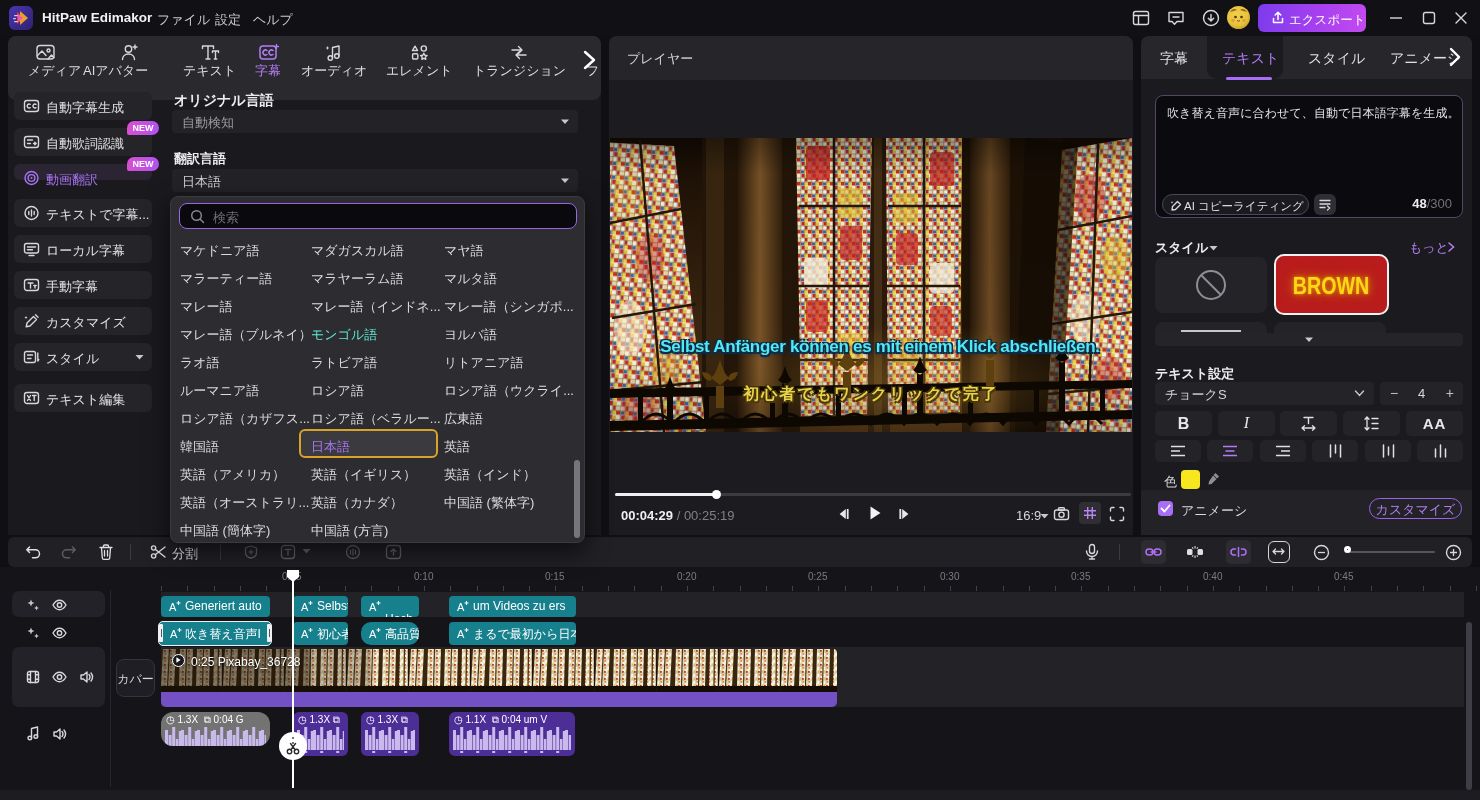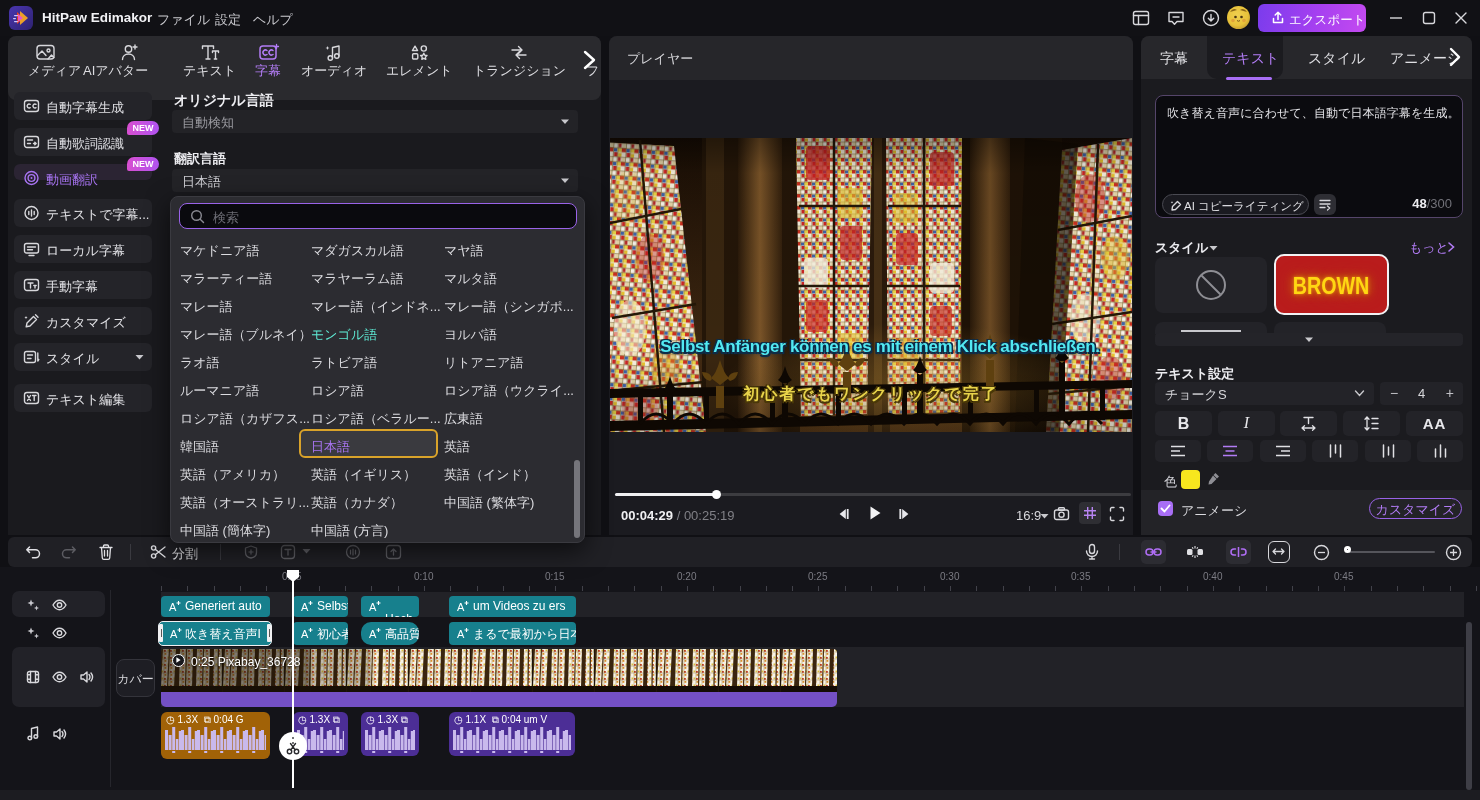--- a/index.html
+++ b/index.html
@@ -811,21 +811,21 @@
         <defs>
       <pattern id="wav" width="16" height="24" patternUnits="userSpaceOnUse">
         <rect x="0" y="4" width="3" height="20" fill="#c9b9ec"></rect>
         <rect x="3.6" y="9" width="3" height="15" fill="#c9b9ec"></rect>
         <rect x="7.2" y="1" width="3" height="23" fill="#c9b9ec"></rect>
         <rect x="10.8" y="13" width="2.6" height="11" fill="#c9b9ec"></rect>
         <rect x="13.8" y="5" width="2.2" height="19" fill="#c9b9ec"></rect>
       </pattern>
     </defs>
       </svg>
-    <div class="abs" style="left:161px;top:0;width:109px;height:47px;background:#a16207;border-radius:6px;overflow:hidden;">
+    <div class="abs" style="left:161px;top:0;width:109px;height:34px;background:#737373;border-radius:12px;overflow:hidden;">
       <svg class="abs" style="left:4px;top:14px;" width="101" height="27" viewBox="0 0 101 27">
           <rect width="101" height="27" fill="url(#wav)"></rect>
         </svg>
       <div class="abs" style="left:5px;top:2px;white-space:nowrap;">◷ 1.3X &nbsp;⧉ 0:04 G</div>
     </div>
     <div class="abs" style="left:293px;top:0;width:55px;height:44px;background:#4c2e96;border-radius:6px;overflow:hidden;">
       <svg class="abs" style="left:4px;top:14px;" width="47" height="27" viewBox="0 0 47 27">
           <rect width="47" height="27" fill="url(#wav)"></rect>
         </svg>
       <div class="abs" style="left:5px;top:2px;white-space:nowrap;">◷ 1.3X ⧉</div>

